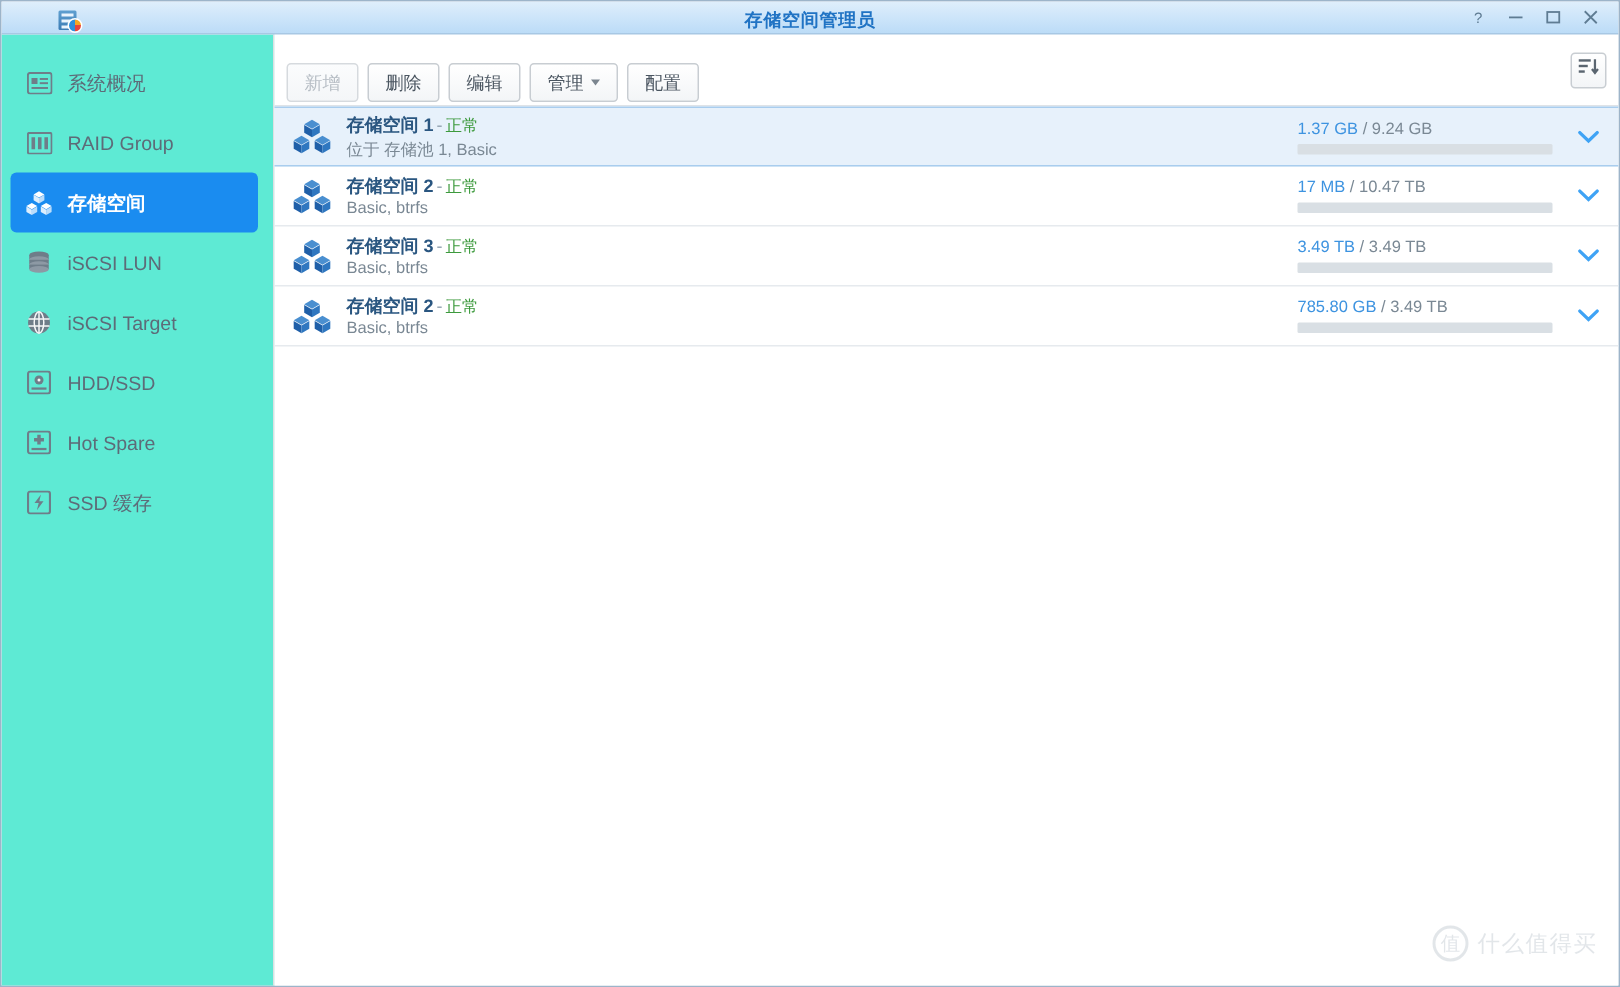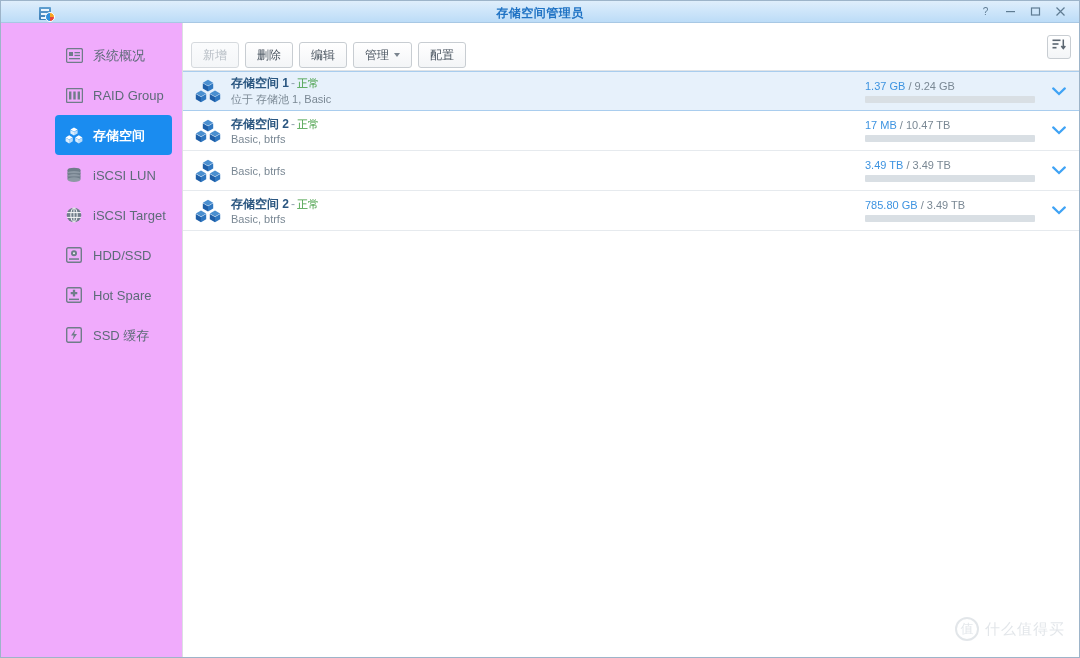--- a/index.html
+++ b/index.html
@@ -81,24 +81,23 @@
   
   #body {
     display: flex;
     height: 635px;
   }
 
   
   #sidebar {
     width: 182px;
     flex: 0 0 182px;
-    background: #f0abfc;
+    background: #5eead4;
     border-right: 1px solid #dcdfe2;
     padding-top: 12px;
-    padding-left: 48px;
   }
   .nav-item {
     display: flex;
     align-items: center;
     height: 40px;
     margin: 0 10px 0 6px;
     padding-left: 10px;
     border-radius: 4px;
     color: #5d6b78;
     font-size: 13px;
@@ -554,20 +553,23 @@
                 <path d="M6 11.5 L11.2 14.5 L6 17.5 L0.8 14.5 Z" fill="#4a8fd0"></path>
                 <path d="M0.8 15 L6 18 L6 23.2 L0.8 20.2 Z" fill="#1f5fa8"></path>
                 <path d="M11.2 15 L11.2 20.2 L6 23.2 L6 18 Z" fill="#2f77c0"></path>
                 <path d="M20 11.5 L25.2 14.5 L20 17.5 L14.8 14.5 Z" fill="#4a8fd0"></path>
                 <path d="M14.8 15 L20 18 L20 23.2 L14.8 20.2 Z" fill="#1f5fa8"></path>
                 <path d="M25.2 15 L25.2 20.2 L20 23.2 L20 18 Z" fill="#2f77c0"></path>
               </g>
             </svg>
           </span>
           <span class="vol-text">
+            <span class="vol-title">
+              <span>存储空间 3</span><span class="sep">-</span><span class="status">正常</span>
+            </span>
             <span class="vol-sub">Basic, btrfs</span>
           </span>
           <span class="vol-usage">
             <span class="usage-text">
               <span class="used">3.49 TB</span>
               <span>/</span>
               <span>3.49 TB</span>
             </span>
             <span class="usage-bar">
               <span class="usage-fill" style="width: 100%;"></span>

